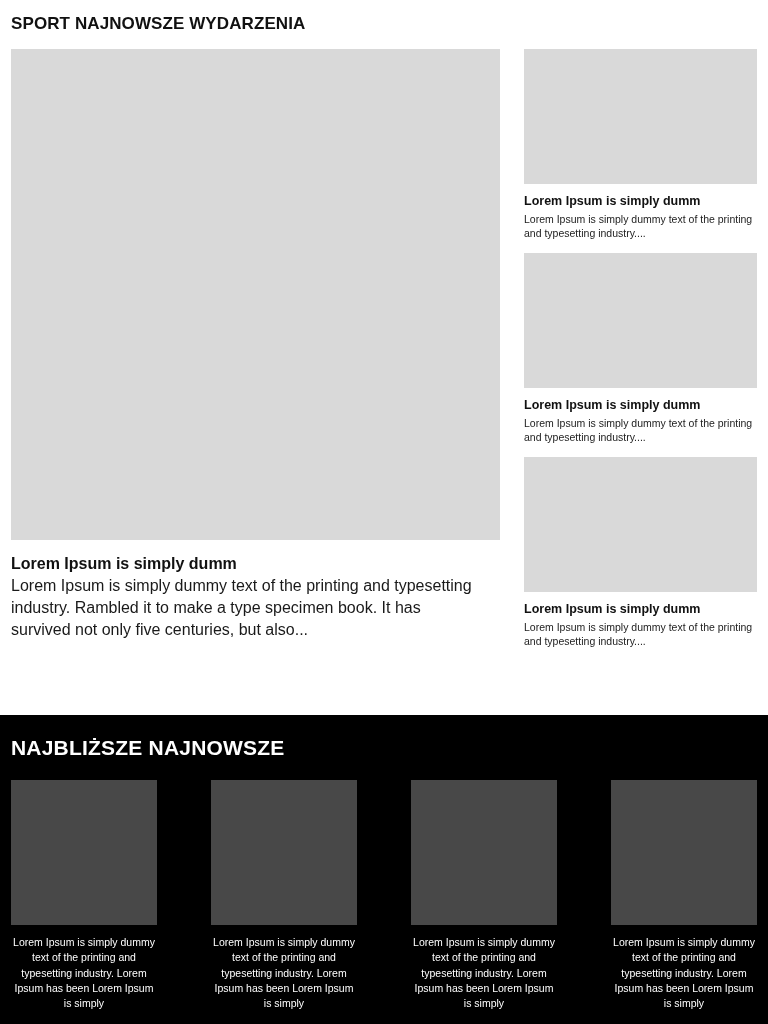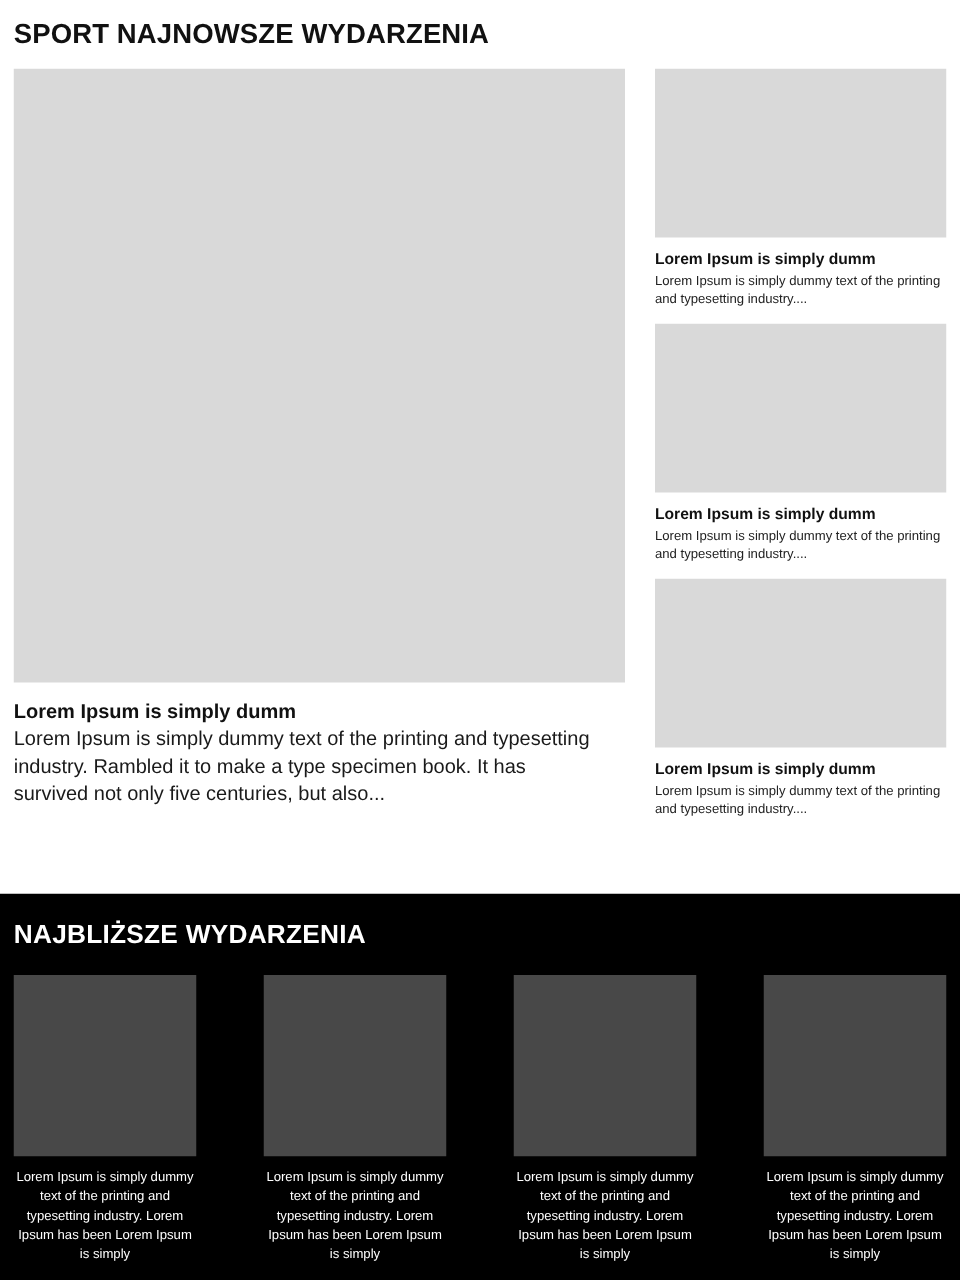--- a/index.html
+++ b/index.html
@@ -25,21 +25,21 @@
   
   .sport-section {
     position: relative;
     width: 768px;
     height: 715px;
     background: #ffffff;
     padding: 0 11px;
   }
 
   .section-title {
-    font-size: 22px;
+    font-size: 17px;
     font-weight: bold;
     letter-spacing: 0.1px;
     color: #111111;
     padding-top: 14px;
     padding-bottom: 0;
     line-height: 1.2;
   }
 
   .sport-grid {
     display: flex;
@@ -202,21 +202,21 @@
             <p class="side-text">Lorem Ipsum is simply dummy text of the printing and typesetting industry....</p>
           </div>
         </article>
 
       </aside>
     </div>
   </section>
 
   <section class="events-section">
 
-    <h2 class="events-title">NAJBLIŻSZE WYDARZENIA</h2>
+    <h2 class="events-title">NAJBLIŻSZE NAJNOWSZE</h2>
 
     <div class="events-grid">
 
       <article class="event-card">
         <div class="event-thumb"></div>
         <p class="event-text">Lorem Ipsum is simply dummy text of the printing and typesetting industry. Lorem Ipsum has been Lorem Ipsum is simply</p>
       </article>
 
       <article class="event-card">
         <div class="event-thumb"></div>

